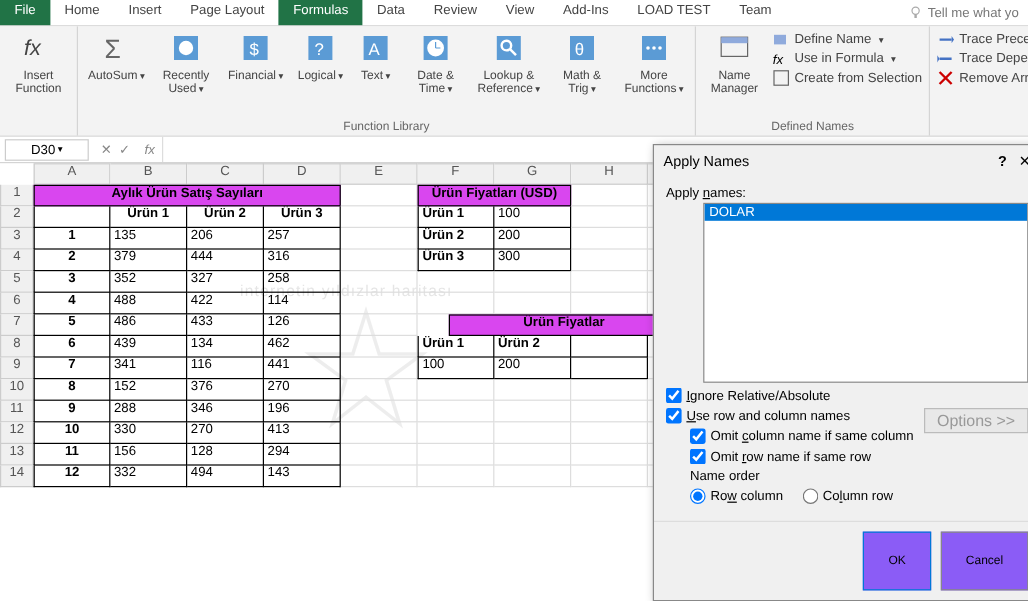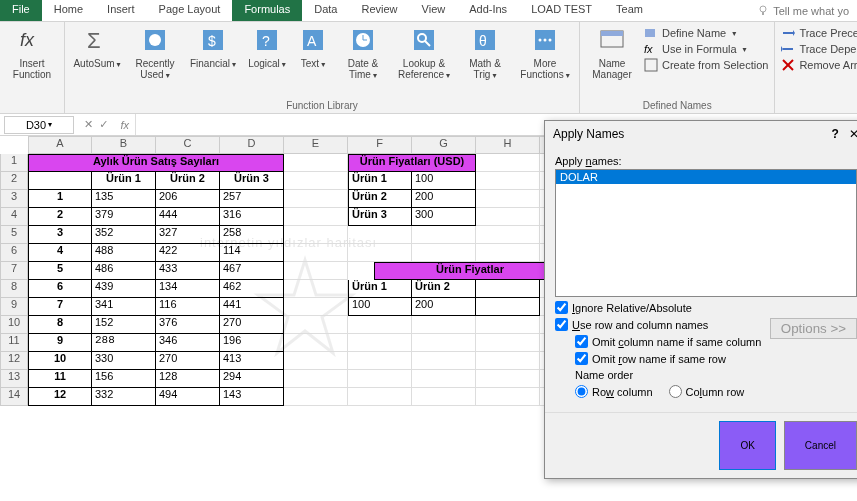--- a/index.html
+++ b/index.html
@@ -45,21 +45,21 @@
 .yellow { background: #d946ef; }
 .bold { font-weight: bold; }
 .center { text-align: center; }
 
 
 .dialog { position: absolute; left: 544px; top: 120px; width: 324px; background: #f0f0f0; border: 1px solid #888; box-shadow: 2px 2px 8px rgba(0,0,0,0.3); }
 .dlg-title { display: flex; justify-content: space-between; align-items: center; padding: 6px 8px; font-size: 12px; }
 .dlg-title .tbtns { display: flex; gap: 10px; }
 .dlg-body { padding: 8px 10px; font-size: 11px; }
 .dlg-body label { display: block; margin-bottom: 2px; }
-.listbox { border: 1px solid #888; background: #fff; height: 128px; overflow: auto; }
+.listbox { border: 1px solid #888; background: #fff; height: 150px; overflow: auto; margin-left: 31px; }
 .listitem { padding: 1px 4px; }
 .listitem.sel { background: #0078d7; color: #fff; }
 .chk { display: flex; align-items: center; gap: 4px; margin: 4px 0; }
 .chk input { width: 13px; height: 13px; }
 .opts-btn { float: right; padding: 2px 10px; background: #e8e8e8; border: 1px solid #bbb; color: #999; }
 .sub { margin-left: 20px; }
 .radio-row { display: flex; gap: 16px; margin: 4px 0 4px 20px; }
 .radio-row label { display: flex; align-items: center; gap: 4px; }
 .dlg-btns { display: flex; justify-content: flex-end; gap: 8px; padding: 8px 10px; border-top: 1px solid #ddd; }
 .dlg-btns button { padding: 18px 20px; border: 1px solid #888; background: #8b5cf6; font-size: 10px; }
@@ -392,21 +392,21 @@
         <div class="cell"></div>
         <div class="cell"></div>
         <div class="cell"></div>
         <div class="cell"></div>
       </div>
       <div class="row">
         <div class="rowhdr">7</div>
         <div class="cell bold center" style="border-right: 1px solid rgb(0, 0, 0); border-bottom: 1px solid rgb(0, 0, 0); border-left: 1px solid rgb(0, 0, 0);">5</div>
         <div class="cell" style="border-right: 1px solid rgb(0, 0, 0); border-bottom: 1px solid rgb(0, 0, 0);">486</div>
         <div class="cell" style="border-right: 1px solid rgb(0, 0, 0); border-bottom: 1px solid rgb(0, 0, 0);">433</div>
-        <div class="cell" style="border-right: 1px solid rgb(0, 0, 0); border-bottom: 1px solid rgb(0, 0, 0);">467</div>
+        <div class="cell" style="border-right: 1px solid rgb(0, 0, 0); border-bottom: 1px solid rgb(0, 0, 0);">126</div>
         <div class="cell"></div>
         <div class="cell yellow bold center" style="width: 192px; border: 1px solid rgb(0, 0, 0); margin-left: 26px;">Ürün Fiyatlar</div>
         <div class="cell"></div>
         <div class="cell"></div>
         <div class="cell"></div>
         <div class="cell"></div>
       </div>
       <div class="row">
         <div class="rowhdr">8</div>
         <div class="cell bold center" style="border-right: 1px solid rgb(0, 0, 0); border-bottom: 1px solid rgb(0, 0, 0); border-left: 1px solid rgb(0, 0, 0);">6</div>
@@ -448,21 +448,21 @@
         <div class="cell"></div>
         <div class="cell"></div>
         <div class="cell"></div>
         <div class="cell"></div>
         <div class="cell"></div>
         <div class="cell"></div>
       </div>
       <div class="row">
         <div class="rowhdr">11</div>
         <div class="cell bold center" style="border-right: 1px solid rgb(0, 0, 0); border-bottom: 1px solid rgb(0, 0, 0); border-left: 1px solid rgb(0, 0, 0);">9</div>
-        <div class="cell" style="border-right: 1px solid rgb(0, 0, 0); border-bottom: 1px solid rgb(0, 0, 0); font-family: Liberation Mono, monospace;">288</div>
+        <div class="cell" style="border-right: 1px solid rgb(0, 0, 0); border-bottom: 1px solid rgb(0, 0, 0);">288</div>
         <div class="cell" style="border-right: 1px solid rgb(0, 0, 0); border-bottom: 1px solid rgb(0, 0, 0);">346</div>
         <div class="cell" style="border-right: 1px solid rgb(0, 0, 0); border-bottom: 1px solid rgb(0, 0, 0);">196</div>
         <div class="cell"></div>
         <div class="cell"></div>
         <div class="cell"></div>
         <div class="cell"></div>
         <div class="cell"></div>
         <div class="cell"></div>
         <div class="cell"></div>
         <div class="cell"></div>

